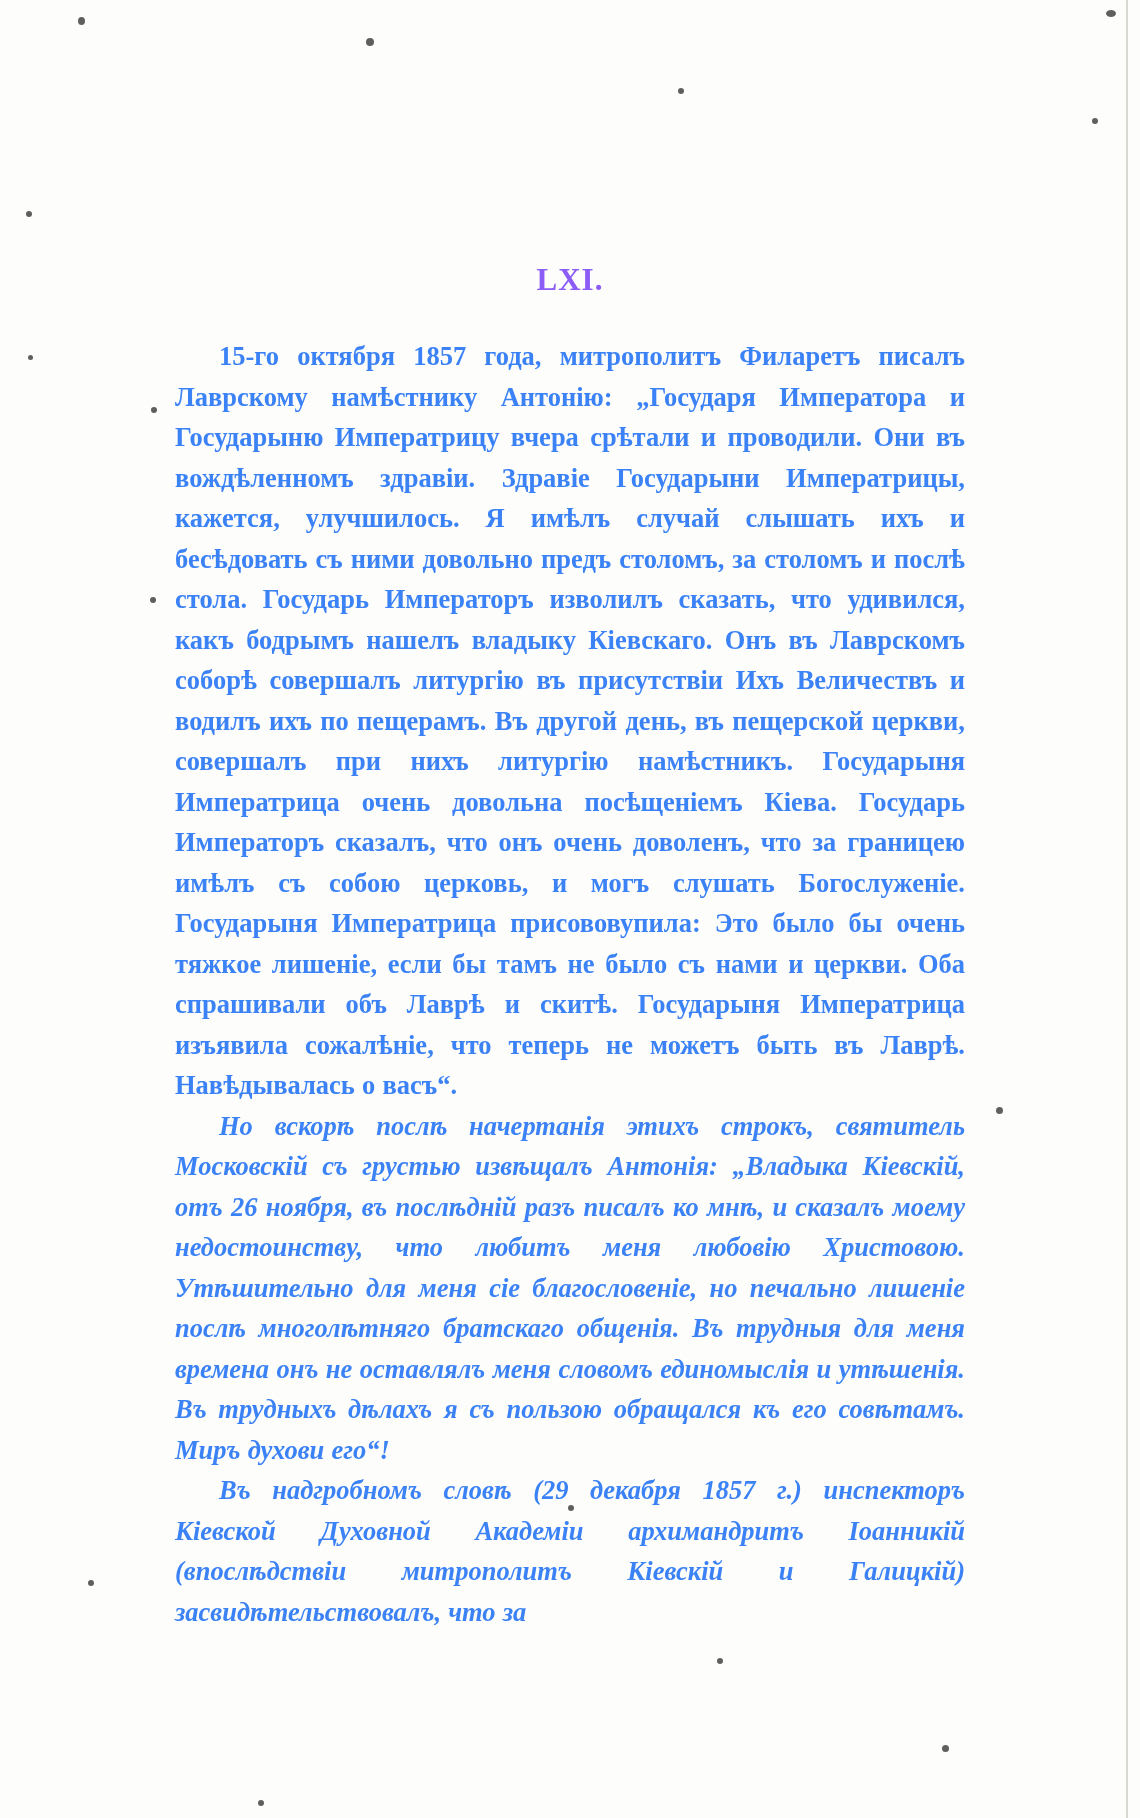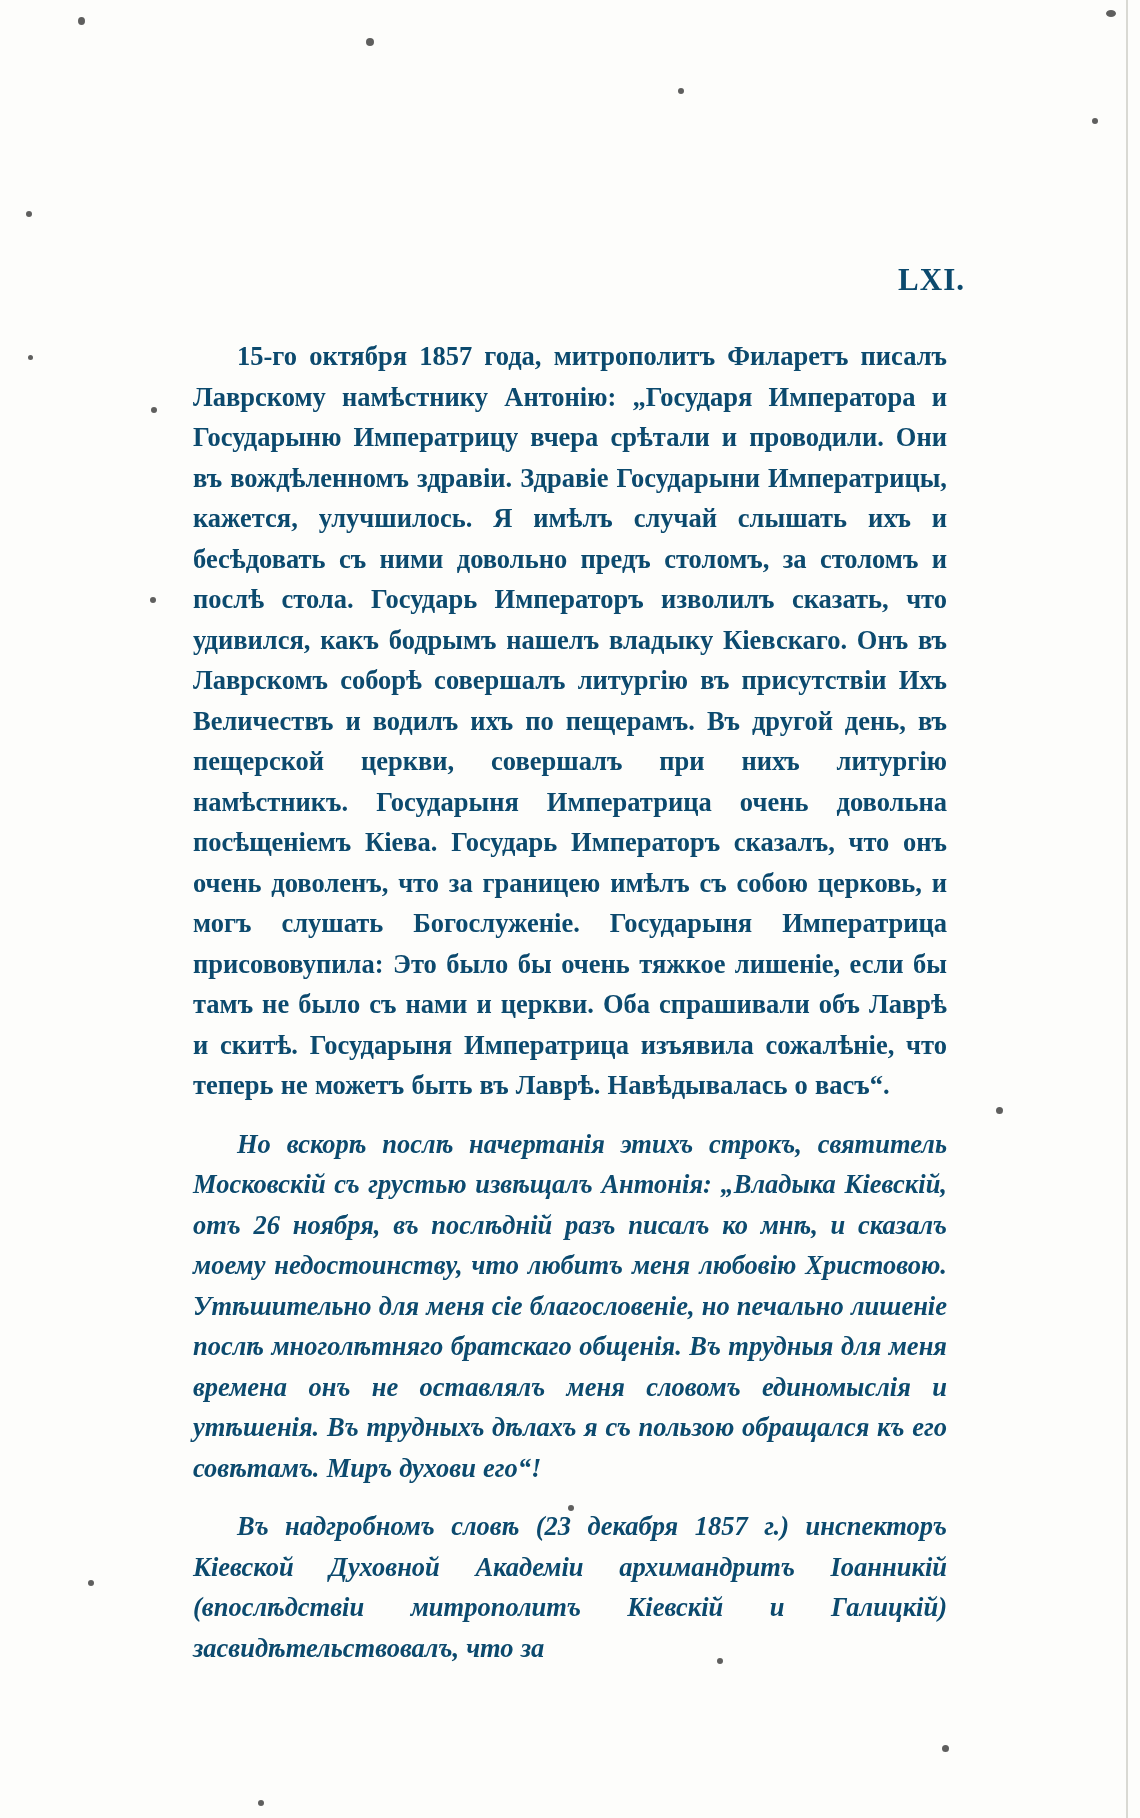--- a/index.html
+++ b/index.html
@@ -35,36 +35,36 @@
     background: #cfcfc9;
     opacity: .8;
   }
   .content {
     position: absolute;
     left: 175px;
     top: 262px;
     width: 790px;
   }
   .chapter-number {
-    text-align: right;
+    text-align: center;
     font-size: 31px;
     letter-spacing: 1px;
     font-weight: 700;
     margin: 0 0 38px 0;
-    color: #0c4a6e;
+    color: #8b5cf6;
   }
   p.body-text {
-    margin: 18px;
+    margin: 0;
     font-size: 26.5px;
     line-height: 40.5px;
     text-align: justify;
     text-justify: inter-word;
     text-indent: 44px;
     font-weight: 700;
-    color: #0c4a6e;
+    color: #3b82f6;
     hyphens: none;
     word-spacing: 0.02em;
   }
   p.body-text + p.body-text {
     margin-top: 0;
     font-style: italic;
   }
 </style>
 </head>
 <body>
@@ -89,16 +89,16 @@
   <span class="speck" style="left:942px; top:1745px;width:7px;  height:7px;"></span>
   <span class="speck" style="left:258px; top:1800px;width:6px;  height:6px;"></span>
 
   <div class="content">
     <h1 class="chapter-number">LXI.</h1>
 
     <p class="body-text">15-го октября 1857 года, митрополитъ Филаретъ писалъ Лаврскому намѣстнику Антонію: „Государя Императора и Государыню Императрицу вчера срѣтали и проводили. Они въ вождѣленномъ здравіи. Здравіе Государыни Императрицы, кажется, улучшилось. Я имѣлъ случай слышать ихъ и бесѣдовать съ ними довольно предъ столомъ, за столомъ и послѣ стола. Государь Императоръ изволилъ сказать, что удивился, какъ бодрымъ нашелъ владыку Кіевскаго. Онъ въ Лаврскомъ соборѣ совершалъ литургію въ присутствіи Ихъ Величествъ и водилъ ихъ по пещерамъ. Въ другой день, въ пещерской церкви, совершалъ при нихъ литургію намѣстникъ. Государыня Императрица очень довольна посѣщеніемъ Кіева. Государь Императоръ сказалъ, что онъ очень доволенъ, что за границею имѣлъ съ собою церковь, и могъ слушать Богослуженіе. Государыня Императрица присововупила: Это было бы очень тяжкое лишеніе, если бы тамъ не было съ нами и церкви. Оба спрашивали объ Лаврѣ и скитѣ. Государыня Императрица изъявила сожалѣніе, что теперь не можетъ быть въ Лаврѣ. Навѣдывалась о васъ“.</p>
 
     <p class="body-text">Но вскорѣ послѣ начертанія этихъ строкъ, святитель Московскій съ грустью извѣщалъ Антонія: „Владыка Кіевскій, отъ 26 ноября, въ послѣдній разъ писалъ ко мнѣ, и сказалъ моему недостоинству, что любитъ меня любовію Христовою. Утѣшительно для меня сіе благословеніе, но печально лишеніе послѣ многолѣтняго братскаго общенія. Въ трудныя для меня времена онъ не оставлялъ меня словомъ единомыслія и утѣшенія. Въ трудныхъ дѣлахъ я съ пользою обращался къ его совѣтамъ. Миръ духови его“!</p>
 
-    <p class="body-text">Въ надгробномъ словѣ (23 декабря 1857 г.) инспекторъ Кіевской Духовной Академіи архимандритъ Іоанникій (впослѣдствіи митрополитъ Кіевскій и Галицкій) засвидѣтельствовалъ, что за</p>
+    <p class="body-text">Въ надгробномъ словѣ (29 декабря 1857 г.) инспекторъ Кіевской Духовной Академіи архимандритъ Іоанникій (впослѣдствіи митрополитъ Кіевскій и Галицкій) засвидѣтельствовалъ, что за</p>
   </div>
 
 </div>
 
 </body></html>

